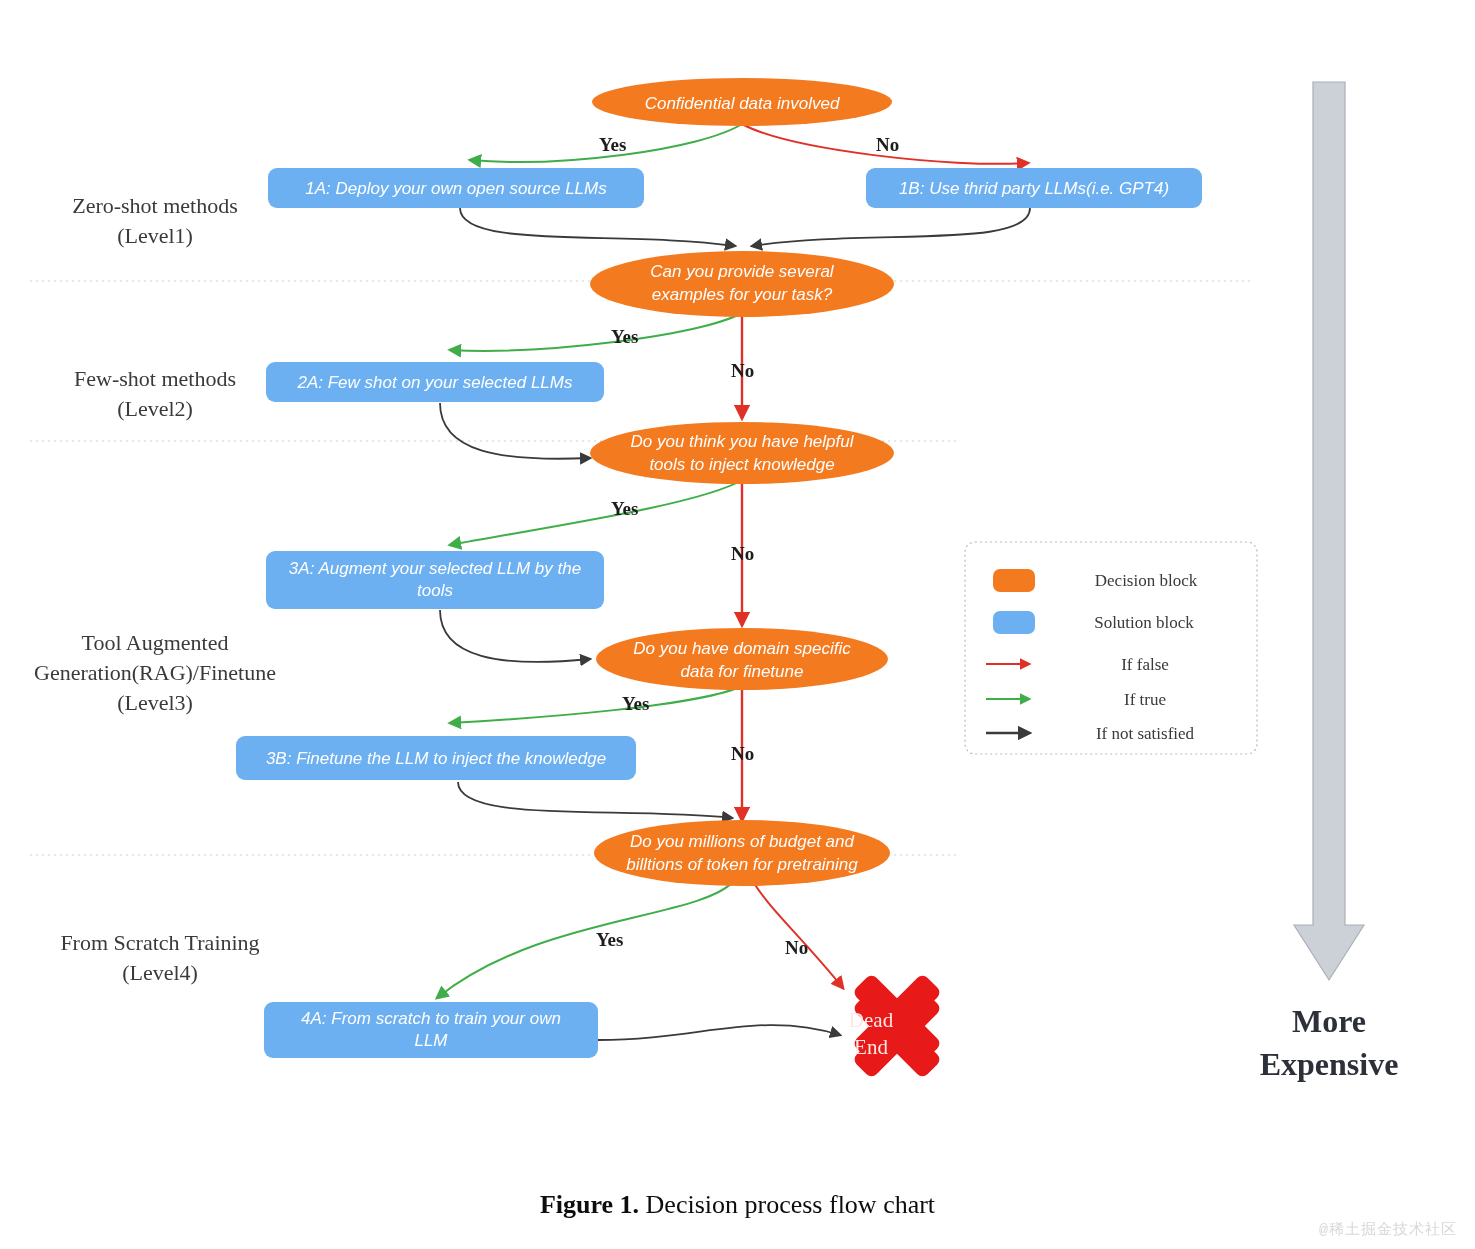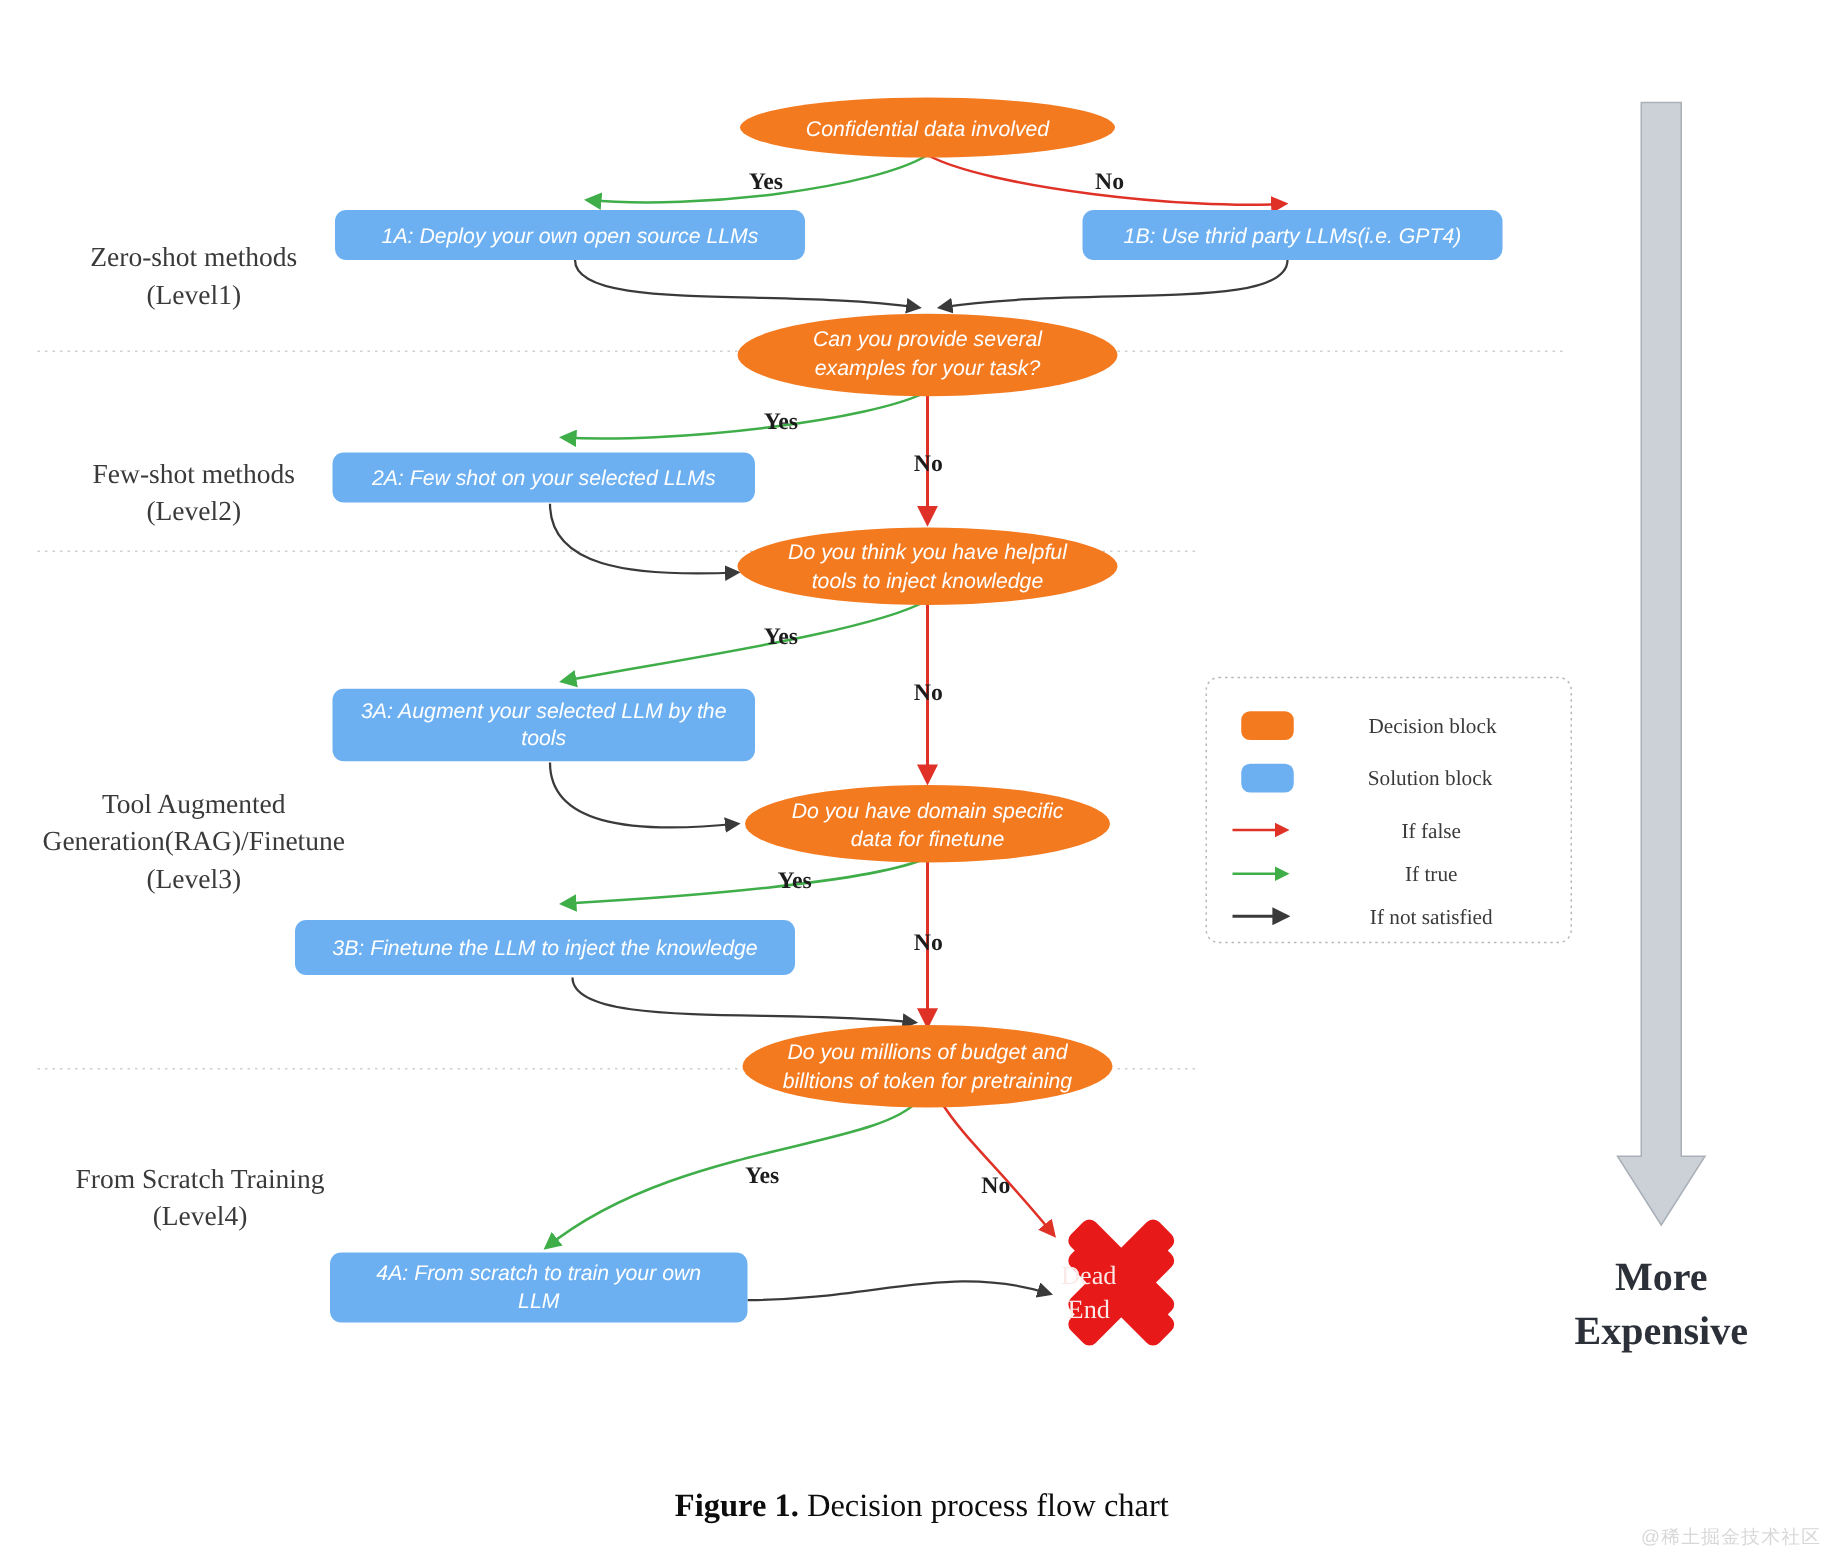--- a/index.html
+++ b/index.html
@@ -68,21 +68,21 @@
     text-align: center;
     font-family: "Liberation Serif", serif;
     font-size: 26px;
     color: #0d0d0d;
   }
   .caption b { font-weight: bold; }
   .watermark {
     position: absolute;
     right: 18px;
     bottom: 10px;
-    font-family: Liberation Sans, sans-serif;
+    font-family: Liberation Mono, monospace;
     font-size: 15px;
     color: #d8d8d8;
     letter-spacing: 1px;
   }
   .sep-line { stroke: #cfcfcf; stroke-width: 1.2; stroke-dasharray: 2 4; }
   .legend-box { fill: #ffffff; stroke: #b9b9b9; stroke-width: 1.2; stroke-dasharray: 2 3; }
 </style>
 </head>
 <body>
 

